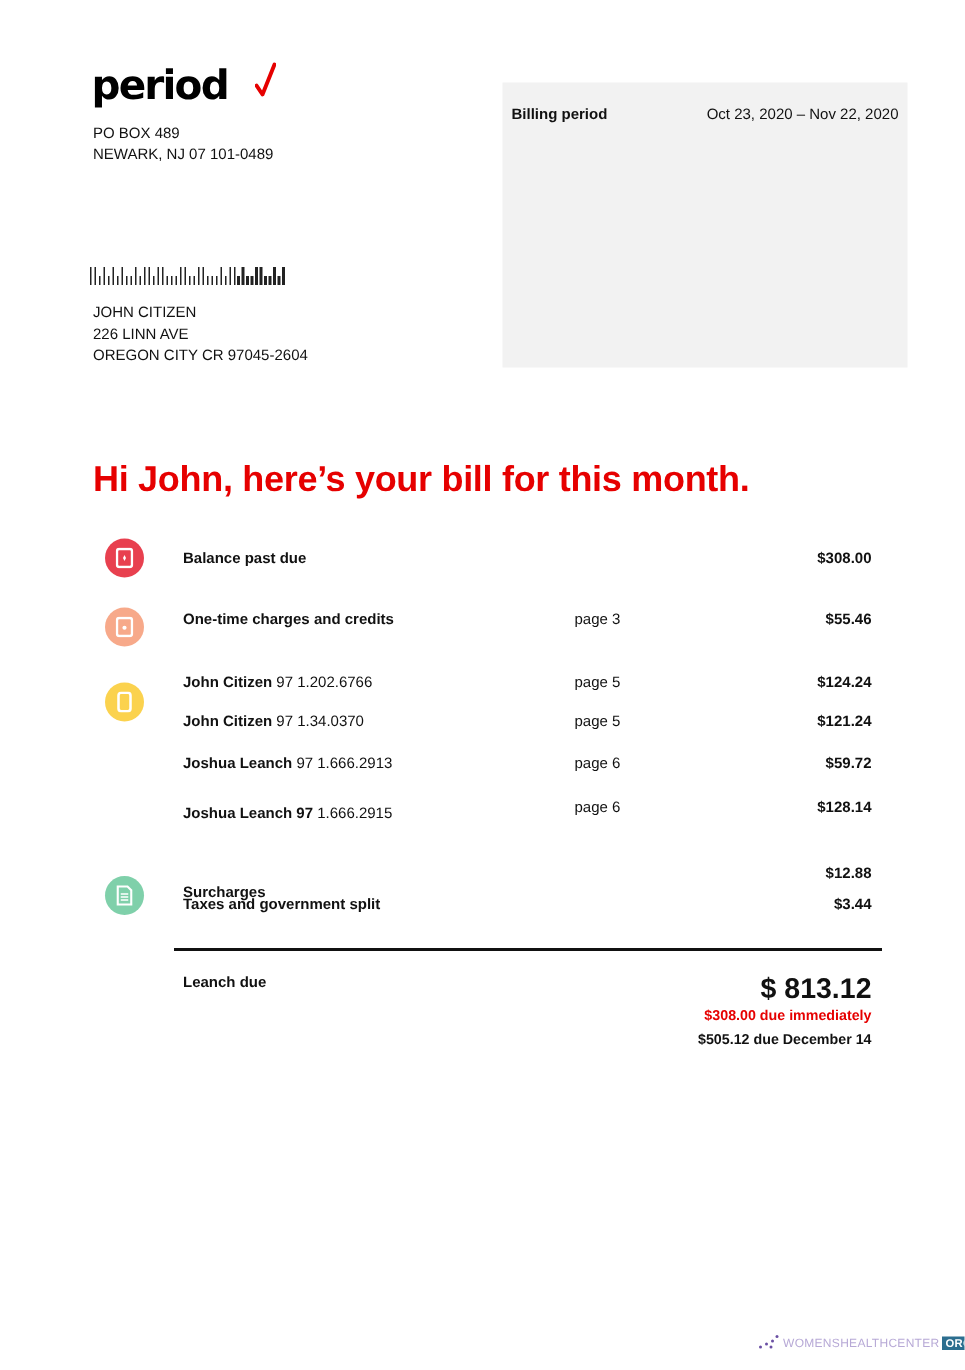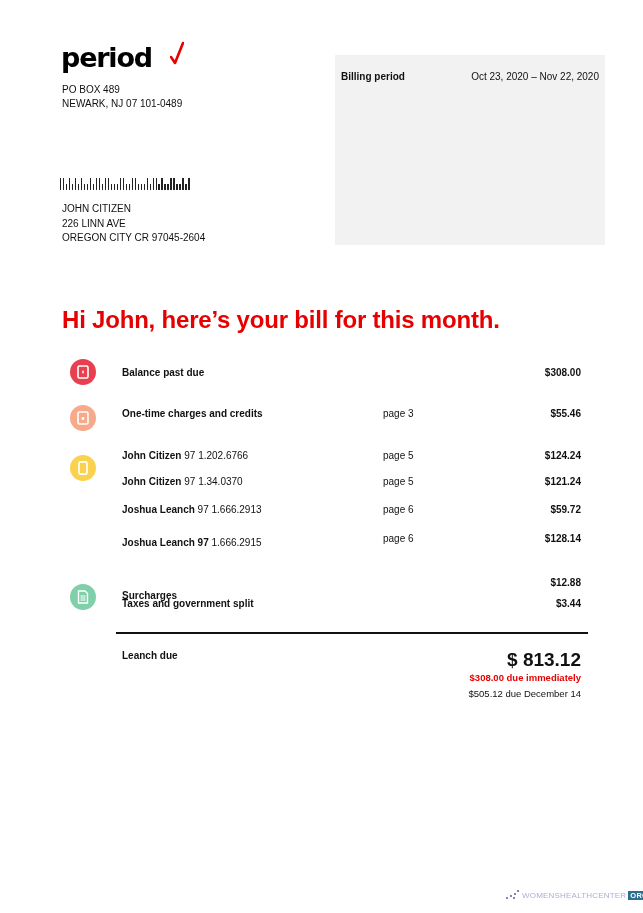--- a/index.html
+++ b/index.html
@@ -39,21 +39,21 @@
     .li .nm { font-weight: bold; }
     .li-label { left: 122px; }
     .li-page { left: 383px; }
     .li-amt { right: 62px; text-align: right; font-weight: bold; }
 
     .divider { left: 116px; top: 632px; width: 472px; height: 1.5px; background: #111; }
 
     .total-label { left: 122px; top: 650px; font-size: 10px; font-weight: bold; }
     .total-amt { right: 62px; top: 649px; font-size: 19px; font-weight: bold; text-align: right; }
     .due-now { right: 62px; top: 672px; font-size: 9.5px; font-weight: bold; color: #e60000; text-align: right; }
-    .due-later { right: 62px; top: 688px; font-size: 9.5px; font-weight: normal; }
+    .due-later { right: 62px; top: 688px; font-size: 9.5px; font-weight: bold; }
 
     
     .watermark { left: 506px; top: 890px; display: flex; align-items: center; gap: 2px; font-size: 8px; color: #b7a9d6; letter-spacing: 0.2px; }
     .wm-dots { width: 14px; height: 10px; position: relative; }
     .wm-dots i { position: absolute; width: 2px; height: 2px; border-radius: 50%; background: #6a4fa3; }
     .wm-org { background: #2c6e8f; color: #fff; font-size: 7.5px; padding: 0 2px; font-weight: bold; }
   </style>
 </head>
 <body>
 

